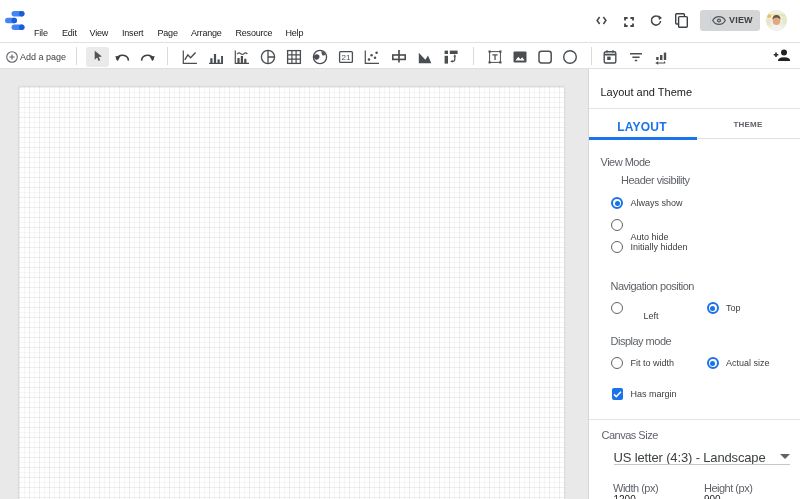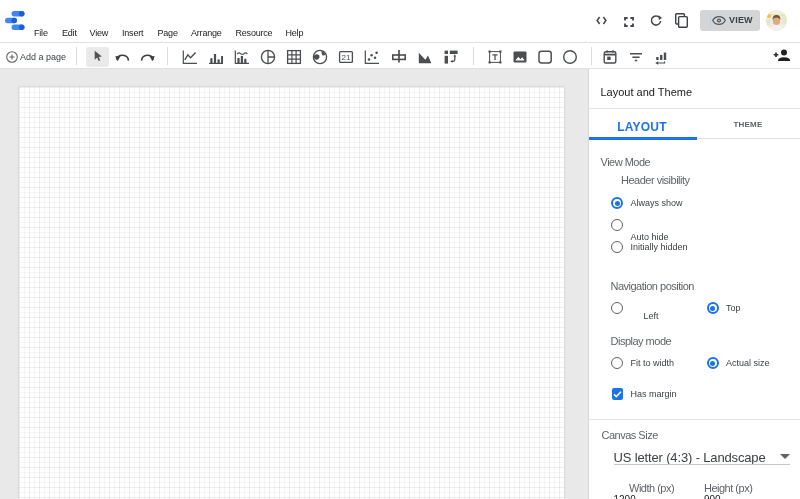--- a/index.html
+++ b/index.html
@@ -261,19 +261,19 @@
     </svg>
     <div class="ritem" style="left:41.5px;top:320px;">Has margin</div>
 
     <div class="abs" style="left:0;top:349.5px;width:212px;height:1px;background:#e2e2e2;"></div>
     <div class="plabel" style="left:12.5px;top:359.5px;">Canvas Size</div>
 
     <div class="abs" style="left:24.5px;top:381px;font-size:13px;letter-spacing:-0.15px;color:#3c4043;">US letter (4:3) - Landscape</div>
     <div class="abs" style="left:191px;top:384.5px;width:0;height:0;border-left:5px solid transparent;border-right:5px solid transparent;border-top:5.5px solid #5f6368;"></div>
     <div class="abs" style="left:24.5px;top:394.5px;width:176px;height:1px;background:#c6c6c6;"></div>
 
-    <div class="plabel" style="left:40px;top:412.5px;text-align:right;">Width (px)</div>
+    <div class="plabel" style="left:24px;top:412.5px;text-align:right;">Width (px)</div>
     <div class="plabel" style="left:115px;top:412.5px;">Height (px)</div>
     <div class="abs" style="left:24.5px;top:425px;font-size:10px;color:#202124;">1200</div>
     <div class="abs" style="left:115px;top:425px;font-size:10px;color:#202124;">900</div>
   </div>
 
 </div>
 
 </body></html>

